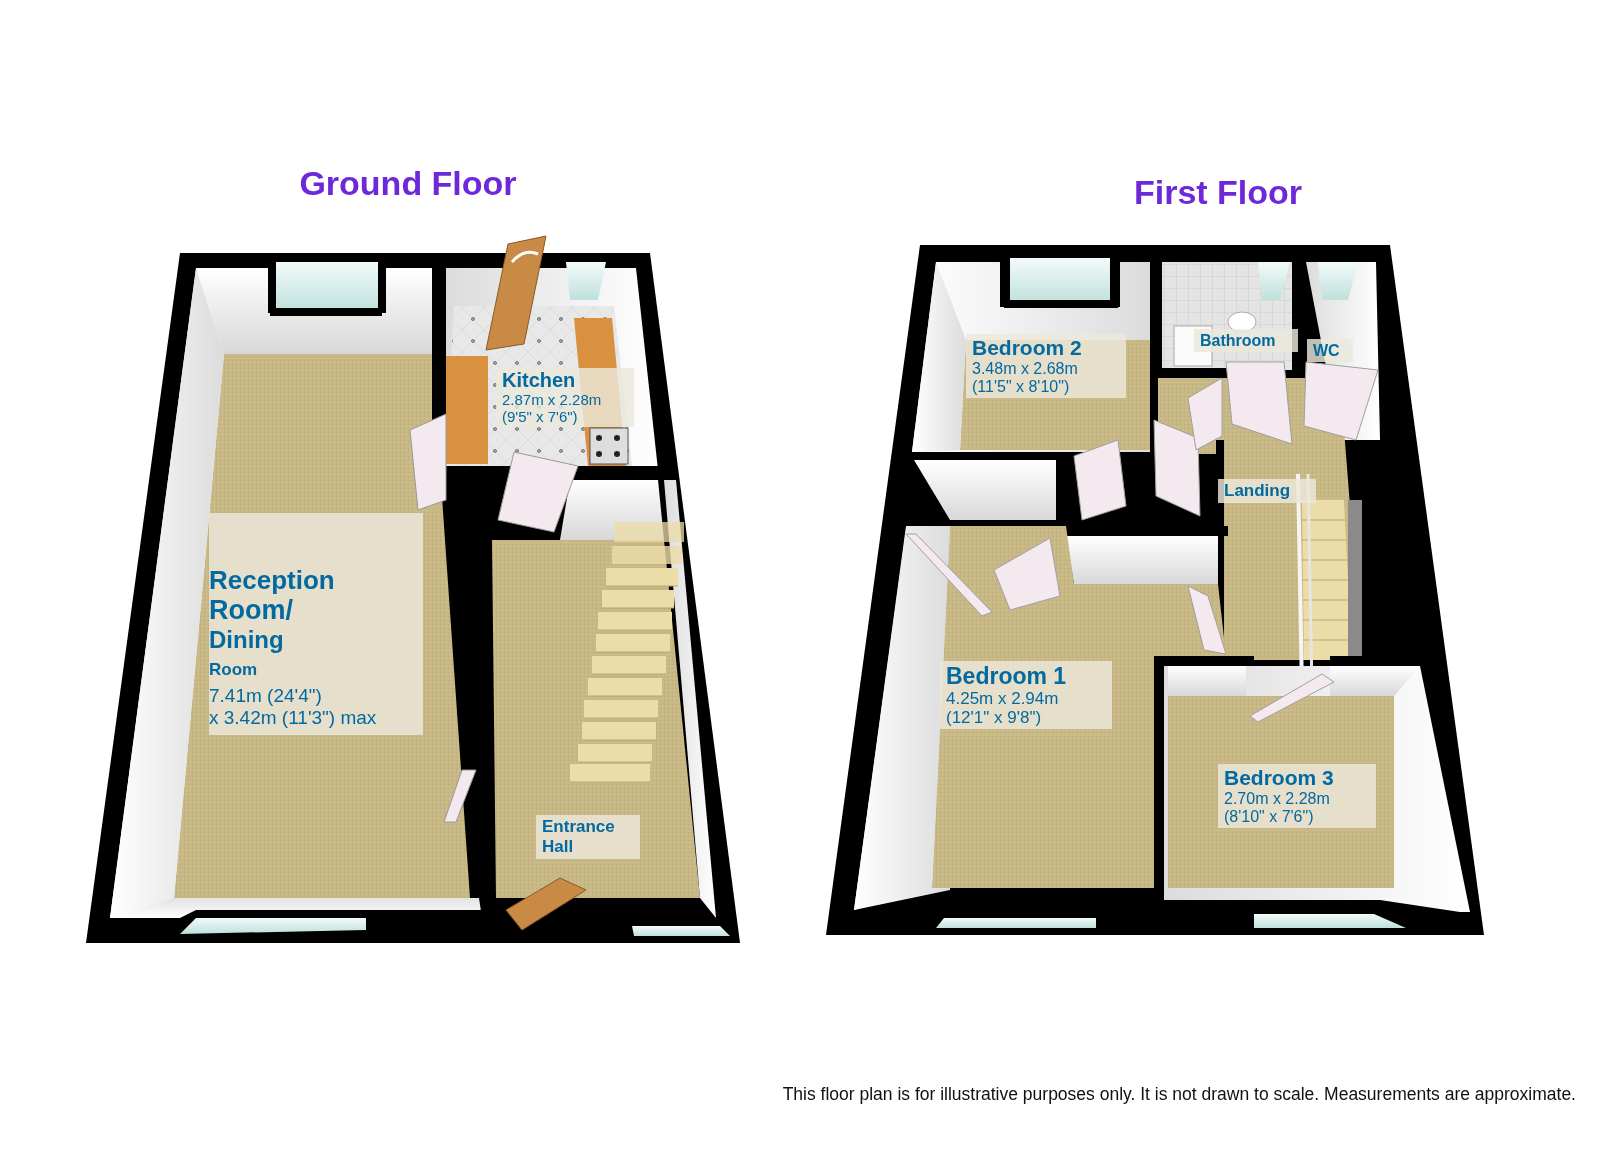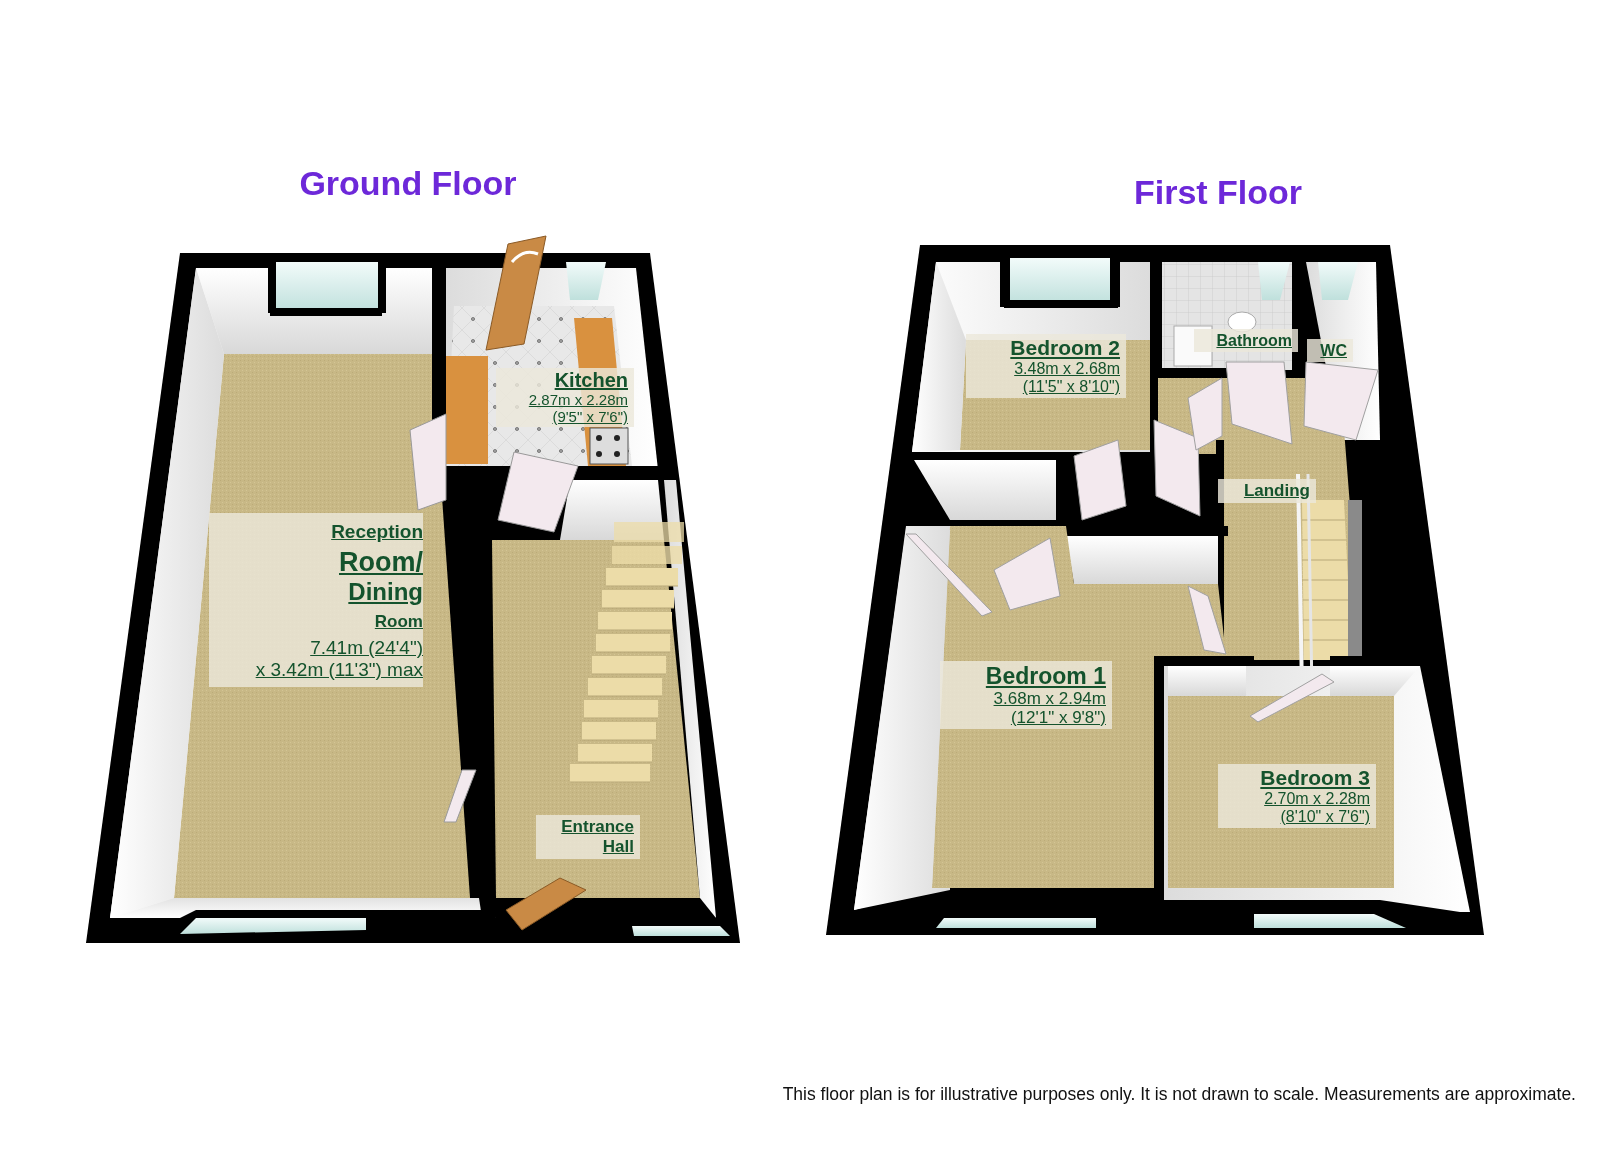--- a/index.html
+++ b/index.html
@@ -1,19 +1,19 @@
 <!DOCTYPE html>
 <html><head>
 <meta charset="utf-8">
 <style>
   html,body{margin:0;padding:0;background:#ffffff;}
   body{width:1600px;height:1163px;position:relative;overflow:hidden;font-family:"Liberation Sans","DejaVu Sans",sans-serif;}
   svg{position:absolute;left:0;top:0;}
   .floor-title{position:absolute;font-weight:bold;font-size:34px;color:#6d28d9;white-space:nowrap;transform:translateX(-50%);}
-  .label{position:absolute;background:rgba(236,232,218,0.82);text-align:right;color:#14532d;line-height:1.05;padding:2px 6px;transform:translateX(-50%);white-space:nowrap;text-decoration:underline;}
+  .label{position:absolute;background:rgba(236,232,218,0.82);text-align:left;color:#0369a1;line-height:1.05;padding:2px 6px;transform:translateX(-50%);white-space:nowrap;}
   .label .name{font-weight:bold;display:block;}
   .label .dim{display:block;}
   .footer{position:absolute;left:0;width:1576px;top:1083px;text-align:right;font-size:17.5px;color:#111;line-height:22px;}
 </style>
 </head>
 <body>
 
 <svg width="1600" height="1163" viewBox="0 0 1600 1163">
   <defs>
     <pattern id="carpet" width="4" height="4" patternUnits="userSpaceOnUse">
@@ -210,22 +210,22 @@
       <polygon points="1188,586 1208,596 1226,654 1204,650"></polygon>
       <polygon points="1250,716 1322,674 1334,682 1258,722"></polygon>
     </g>
   </g>
 </svg>
 
 <div class="floor-title" style="left:408px;top:164px;">Ground Floor</div>
 <div class="floor-title" style="left:1218px;top:173px;">First Floor</div>
 
 <div class="label" style="left:316px;top:513px;width:214px;padding:4px 0 6px;">
-  <span class="name" style="font-size:19px;line-height:30px;">Reception</span>
-  <span class="name" style="font-size:27px;line-height:30px;padding-left:20px;">Room/</span>
+  <span class="name" style="font-size:26px;line-height:30px;margin-top:48px;">Reception</span>
+  <span class="name" style="font-size:27px;line-height:30px;">Room/</span>
   <span class="name" style="font-size:24px;line-height:30px;">Dining</span>
   <span class="name" style="font-size:17px;line-height:30px;">Room</span>
   <span class="dim" style="font-size:19px;line-height:22px;">7.41m (24'4")</span>
   <span class="dim" style="font-size:19px;line-height:22px;">x 3.42m (11'3") max</span>
 </div>
 
 <div class="label" style="left:537px;top:368px;width:126px;margin-left:28px;">
   <span class="name" style="font-size:20px;line-height:21px;">Kitchen</span>
   <span class="dim" style="font-size:15px;line-height:17px;">2.87m x 2.28m</span>
   <span class="dim" style="font-size:15px;line-height:17px;">(9'5" x 7'6")</span>
@@ -249,21 +249,21 @@
 <div class="label" style="left:1330px;top:339px;width:34px;">
   <span class="name" style="font-size:16px;line-height:19px;">WC</span>
 </div>
 
 <div class="label" style="left:1267px;top:479px;width:86px;">
   <span class="name" style="font-size:17px;line-height:20px;">Landing</span>
 </div>
 
 <div class="label" style="left:1026px;top:661px;width:160px;">
   <span class="name" style="font-size:23px;line-height:26px;">Bedroom 1</span>
-  <span class="dim" style="font-size:17px;line-height:19px;">3.68m x 2.94m</span>
+  <span class="dim" style="font-size:17px;line-height:19px;">4.25m x 2.94m</span>
   <span class="dim" style="font-size:17px;line-height:19px;">(12'1" x 9'8")</span>
 </div>
 
 <div class="label" style="left:1297px;top:764px;width:146px;">
   <span class="name" style="font-size:21px;line-height:24px;">Bedroom 3</span>
   <span class="dim" style="font-size:16px;line-height:18px;">2.70m x 2.28m</span>
   <span class="dim" style="font-size:16px;line-height:18px;">(8'10" x 7'6")</span>
 </div>
 
 <div class="footer">

